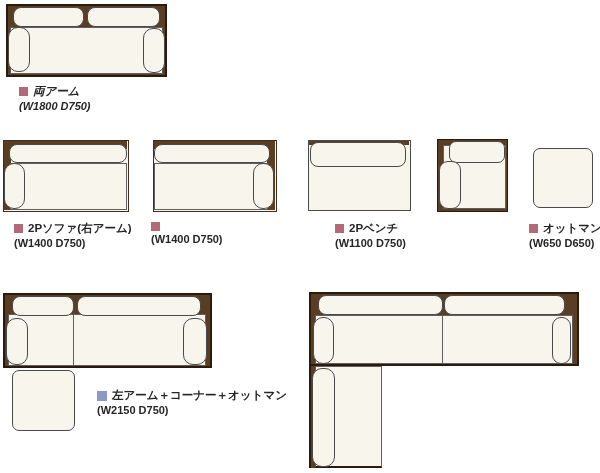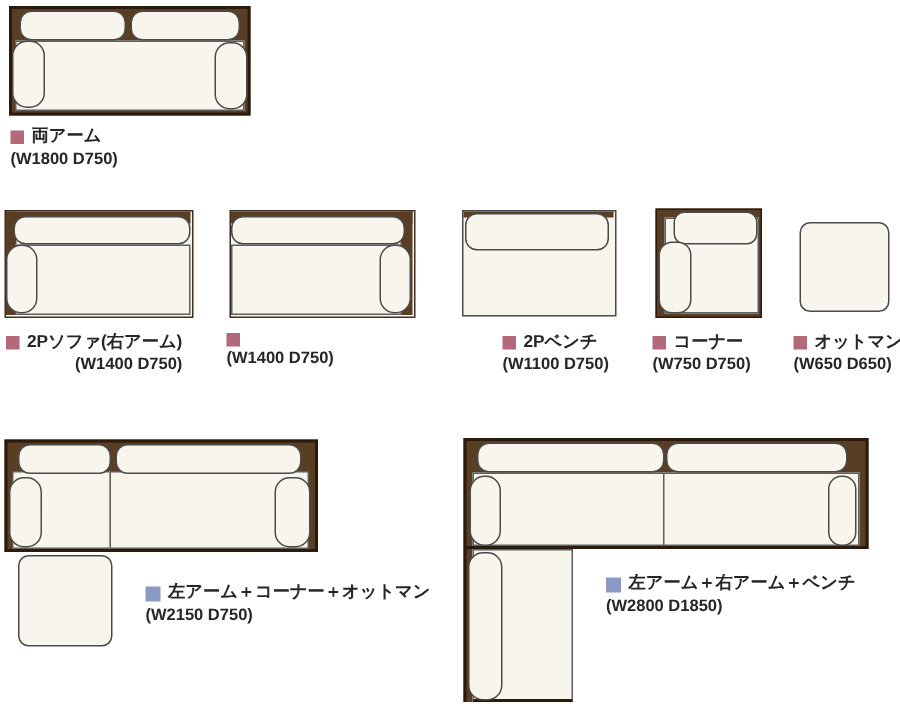--- a/index.html
+++ b/index.html
@@ -29,36 +29,36 @@
 
 <div id="canvas">
 
   <div class="frame" style="left:6px;top:4px;width:161px;height:73px;">
     <div class="seat" style="left:2px;top:21px;width:153px;height:47px;"></div>
     <div class="pad r8" style="left:5px;top:1px;width:71px;height:20px;"></div>
     <div class="pad r8" style="left:79px;top:1px;width:73px;height:20px;"></div>
     <div class="pad r10" style="left:0px;top:21px;width:22px;height:45px;"></div>
     <div class="pad r10" style="left:135px;top:22px;width:22px;height:45px;"></div>
   </div>
-  <div class="label" style="left:7px;top:85px;">
+  <div class="label" style="left:19px;top:85px;font-style:italic;">
     <div class="row">
       <span class="bullet single"></span>
       <span class="name">両アーム</span>
     </div>
     <div class="dims">(W1800 D750)</div>
   </div>
 
   <div class="frame-thin" style="left:3px;top:140px;width:126px;height:72px;">
     <div class="wood" style="left:0;top:0;width:123px;height:8px;"></div>
     <div class="wood" style="left:0;top:0;width:7px;height:69px;"></div>
     <div class="seat" style="left:6px;top:22px;width:117px;height:47px;"></div>
     <div class="pad r8" style="left:5px;top:3px;width:118px;height:19px;"></div>
     <div class="pad r10" style="left:0px;top:22px;width:21px;height:46px;"></div>
   </div>
-  <div class="label" style="left:4px;top:222px;text-align:right;">
+  <div class="label" style="left:14px;top:222px;">
     <div class="row">
       <span class="bullet single"></span>
       <span class="name">2Pソファ(右アーム)</span>
     </div>
     <div class="dims">(W1400 D750)</div>
   </div>
 
   <div class="frame-thin" style="left:153px;top:140px;width:124px;height:72px;">
     <div class="wood" style="left:0;top:0;width:121px;height:8px;"></div>
     <div class="wood" style="left:113px;top:0;width:8px;height:69px;"></div>
@@ -82,27 +82,20 @@
       <span class="bullet single"></span>
       <span class="name">2Pベンチ</span>
     </div>
     <div class="dims">(W1100 D750)</div>
   </div>
 
   <div class="frame" style="left:437px;top:139px;width:71px;height:73px;border-width:1.6px;">
     <div class="seat" style="left:5px;top:5px;width:63px;height:64px;"></div>
     <div class="pad r7" style="left:11px;top:1px;width:56px;height:22px;"></div>
     <div class="pad r9" style="left:1px;top:21px;width:22px;height:48px;"></div>
-  </div>
-  <div class="label" style="left:435px;top:222px;">
-    <div class="row">
-      <span class="bullet single"></span>
-      <span class="name">コーナー</span>
-    </div>
-    <div class="dims">(W750 D750)</div>
   </div>
 
   <div class="pad r7" style="left:533px;top:148px;width:60px;height:60px;"></div>
   <div class="label" style="left:529px;top:222px;">
     <div class="row">
       <span class="bullet single"></span>
       <span class="name">オットマン</span>
     </div>
     <div class="dims">(W650 D650)</div>
   </div>
@@ -128,21 +121,14 @@
     <div class="seat" style="left:4px;top:21px;width:128px;height:49px;"></div>
     <div class="seat" style="left:131px;top:21px;width:131px;height:49px;"></div>
     <div class="pad r8" style="left:7px;top:1px;width:125px;height:20px;"></div>
     <div class="pad r8" style="left:133px;top:1px;width:121px;height:20px;"></div>
     <div class="pad r10" style="left:2px;top:23px;width:21px;height:47px;"></div>
     <div class="pad r9" style="left:241px;top:23px;width:19px;height:47px;"></div>
   </div>
   <div class="wood" style="left:309px;top:366px;width:6px;height:102px;border-left:2px solid var(--wood-border,#2a1b0d);"></div>
   <div class="seat" style="left:315px;top:366px;width:67px;height:102px;border-bottom:2px solid var(--wood-border,#2a1b0d);"></div>
   <div class="pad r10" style="left:312px;top:368px;width:23px;height:99px;"></div>
-  <div class="label" style="left:404px;top:383px;">
-    <div class="row">
-      <span class="bullet combo big"></span>
-      <span class="name">左アーム＋右アーム＋ベンチ</span>
-    </div>
-    <div class="dims">(W2800 D1850)</div>
-  </div>
 
 </div>
 
 </body></html>

